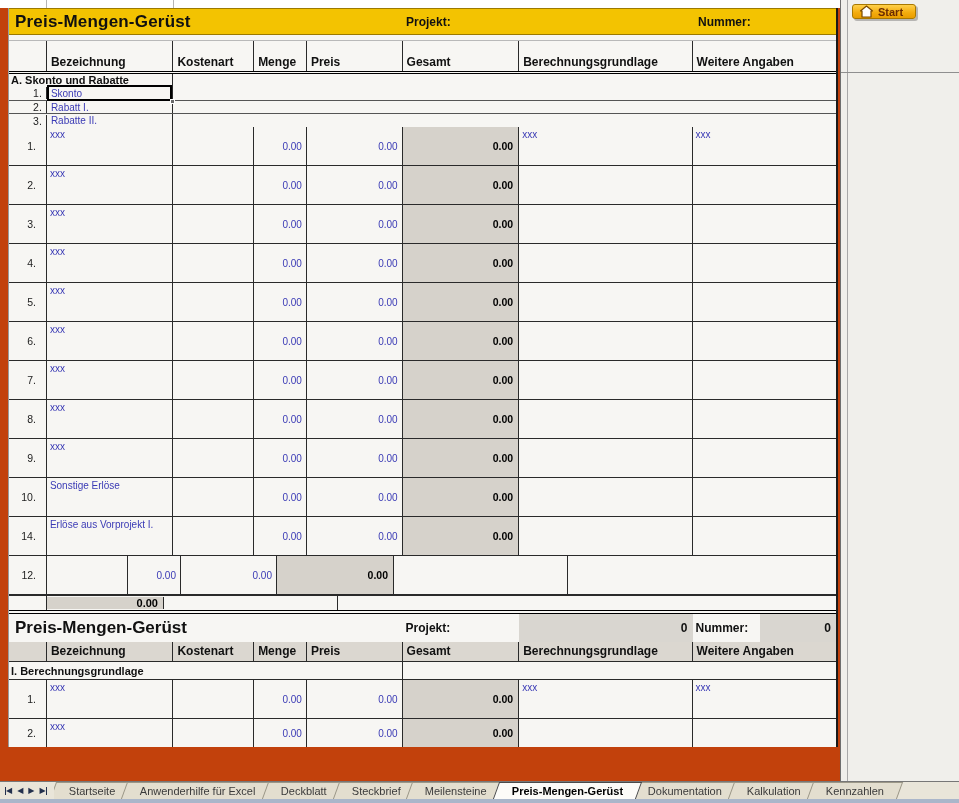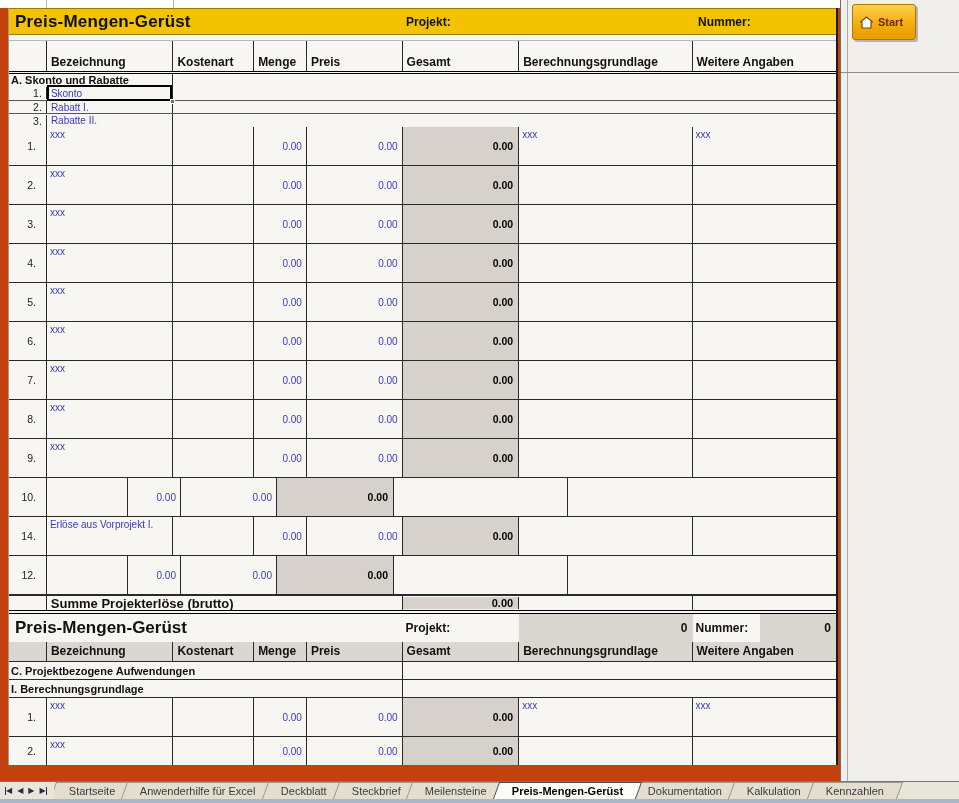--- a/index.html
+++ b/index.html
@@ -76,21 +76,21 @@
   .hdr2 .lbl { font-size:12px; font-weight:bold; padding-left:3px; }
   .hdr2 .proj { width:117px; height:100%; display:flex; align-items:center; }
   .hdr2 .gval { background:#d9d6d0; height:100%; display:flex; align-items:center; justify-content:flex-end; padding-right:5px; font-size:12px; font-weight:bold; }
   .hdr2 .g1 { width:174px; } .hdr2 .nl { width:68px; height:100%; display:flex; align-items:center; } .hdr2 .g2 { width:76px; }
 
   
   .rightarea { position:absolute; left:840px; top:0; width:119px; height:781px; background:#f0efeb; border-left:1px solid #6e6e6e; }
   .rightarea .vline { position:absolute; left:6px; top:0; width:1px; height:100%; background:#a8a8a8; }
   .rightarea .hline { position:absolute; left:0; top:72px; width:100%; height:1px; background:#8f8f8f; }
   .start-btn {
-    position:absolute; left:11px; top:4px; width:64px; height:36px;
+    position:absolute; left:11px; top:4px; width:64px; height:15px;
     background:linear-gradient(180deg,#ffd04a 0%, #f3ab0c 60%, #e99d00 100%);
     border:1px solid #a87800; border-radius:3px;
     box-shadow:2px 2px 0 rgba(110,110,110,.45);
     display:flex; align-items:center; gap:4px; padding:0 6px; cursor:pointer;
   }
   .start-btn .txt { font-size:11px; font-weight:bold; color:#6b2b00; }
   .start-btn svg { flex:0 0 auto; }
 
   
   .tabbar { position:absolute; left:0; top:781px; width:959px; height:18px; background:#e9e5d9; border-top:1px solid #777; display:flex; align-items:stretch; }
@@ -278,20 +278,21 @@
           <div class="w1 vr btxt">xxx</div>
           <div class="w2 vr"></div>
           <div class="w3 vr bval">0.00</div>
           <div class="w4 vr bval">0.00</div>
           <div class="w5 vr bges">0.00</div>
           <div class="w6 vr btxt"></div>
           <div class="w7 btxt"></div>
         </div>
         <div class="row brow">
           <div class="w0 vr bnum">10.</div>
+          <div class="w1 vr btxt">Sonstige Erlöse</div>
           <div class="w2 vr"></div>
           <div class="w3 vr bval">0.00</div>
           <div class="w4 vr bval">0.00</div>
           <div class="w5 vr bges">0.00</div>
           <div class="w6 vr btxt"></div>
           <div class="w7 btxt"></div>
         </div>
         <div class="row brow">
           <div class="w0 vr bnum">14.</div>
           <div class="w1 vr btxt">Erlöse aus Vorprojekt I.</div>
@@ -308,21 +309,20 @@
           <div class="w3 vr bval">0.00</div>
           <div class="w4 vr bval">0.00</div>
           <div class="w5 vr bges">0.00</div>
           <div class="w6 vr btxt"></div>
           <div class="w7 btxt"></div>
         </div>
       </div>
 
     <div class="row srow">
       <div class="w0 vr" style="height:100%"></div>
-      <div class="wSUM vr slbl">Summe Projekterlöse (brutto)</div>
       <div class="w5 vr bges">0.00</div>
       <div class="w6 vr" style="height:100%"></div>
       <div class="w7" style="height:100%"></div>
     </div>
 
     <div class="row hdr2">
       <div class="title">Preis-Mengen-Gerüst</div>
       <div class="proj lbl">Projekt:</div>
       <div class="gval g1">0</div>
       <div class="nl lbl">Nummer:</div>
@@ -333,26 +333,20 @@
       <div class="w0 vr"></div>
       <div class="w1 vr">Bezeichnung</div>
       <div class="w2 vr">Kostenart</div>
       <div class="w3 vr">Menge</div>
       <div class="w4 vr">Preis</div>
       <div class="w5 vr">Gesamt</div>
       <div class="w6 vr">Berechnungsgrundlage</div>
       <div class="w7">Weitere Angaben</div>
     </div>
 
-    <div class="row bar barC">
-      <div class="wCI vr t">C.  Projektbezogene Aufwendungen</div>
-      <div class="w5 vr"></div>
-      <div class="w6 vr"></div>
-      <div class="w7"></div>
-    </div>
     <div class="row bar barI">
       <div class="wCI vr t">I.  Berechnungsgrundlage</div>
       <div class="w5 vr"></div>
       <div class="w6 vr"></div>
       <div class="w7"></div>
     </div>
 
     <div>
 
     <div class="row brow">

